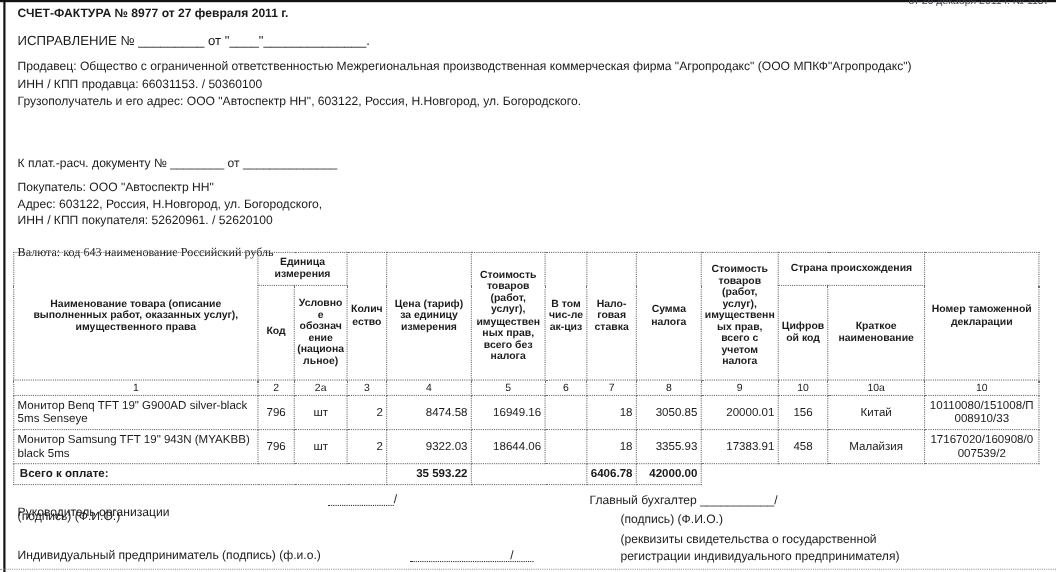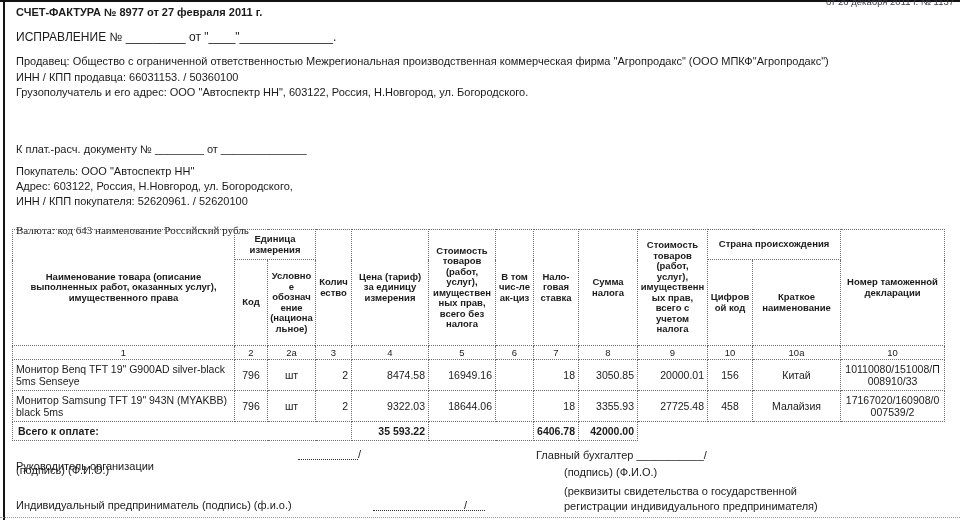--- a/index.html
+++ b/index.html
@@ -142,21 +142,21 @@
   <tr class="data">
     <td class="c-name">Монитор Samsung TFT 19" 943N (MYAKBB) black 5ms</td>
     <td class="ctr">796</td>
     <td class="ctr">шт</td>
     <td class="num">2</td>
     <td class="num">9322.03</td>
     <td class="num">18644.06</td>
     <td class="num"></td>
     <td class="num">18</td>
     <td class="num">3355.93</td>
-    <td class="num">27725.48</td>
+    <td class="num">17383.91</td>
     <td class="ctr">458</td>
     <td class="ctr">Малайзия</td>
     <td class="decl">17167020/160908/0007539/2</td>
   </tr>
   <tr class="totals">
     <td class="label" colspan="4">Всего к оплате:</td>
     <td class="num">35 593.22</td>
     <td colspan="2"></td>
     <td class="num">6406.78</td>
     <td class="num">42000.00</td>

